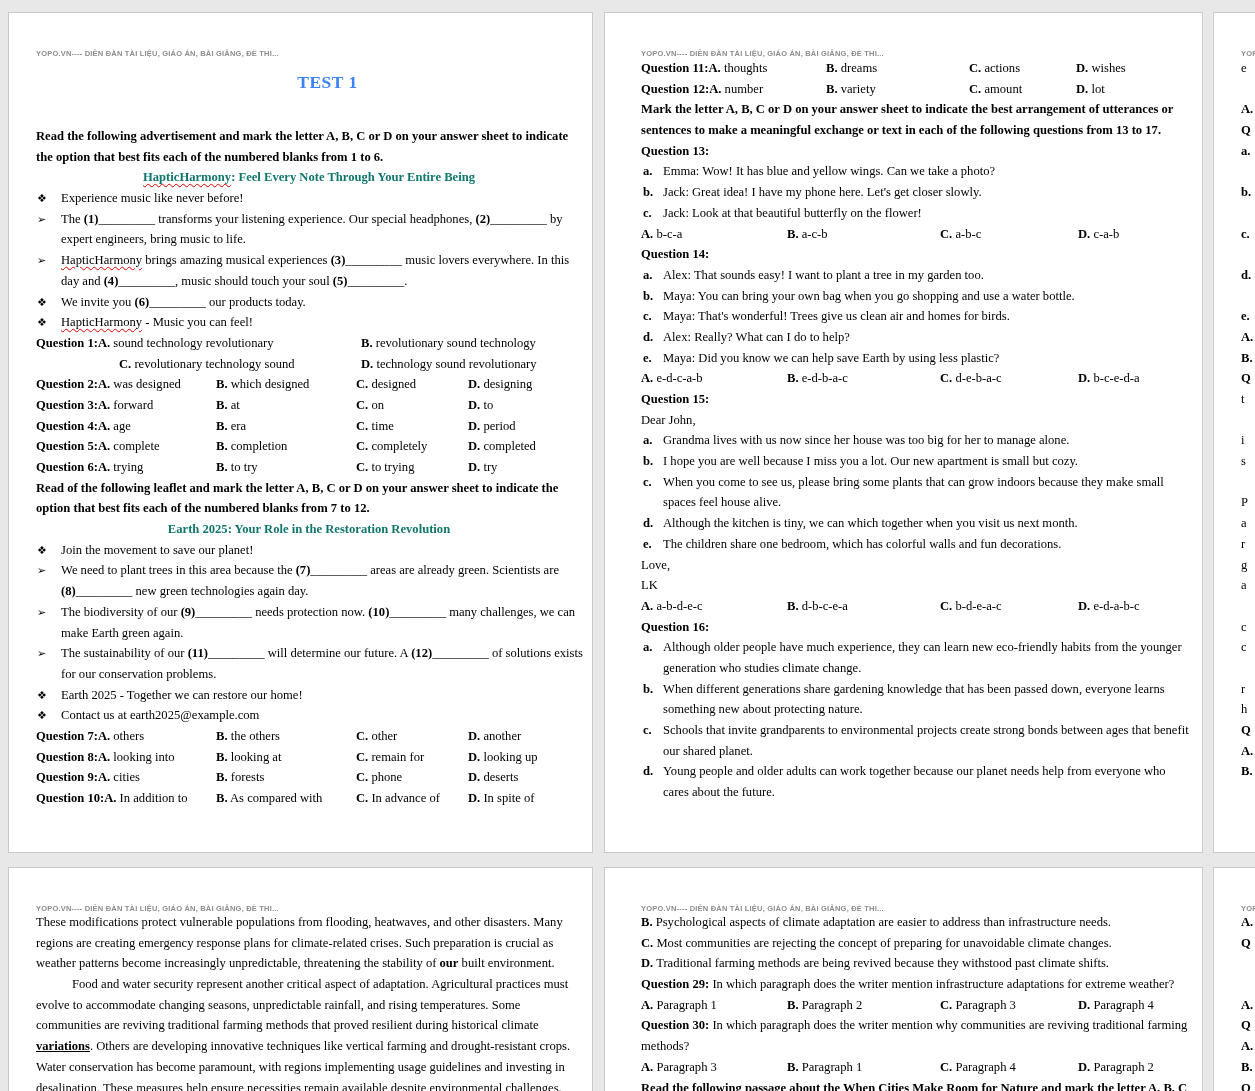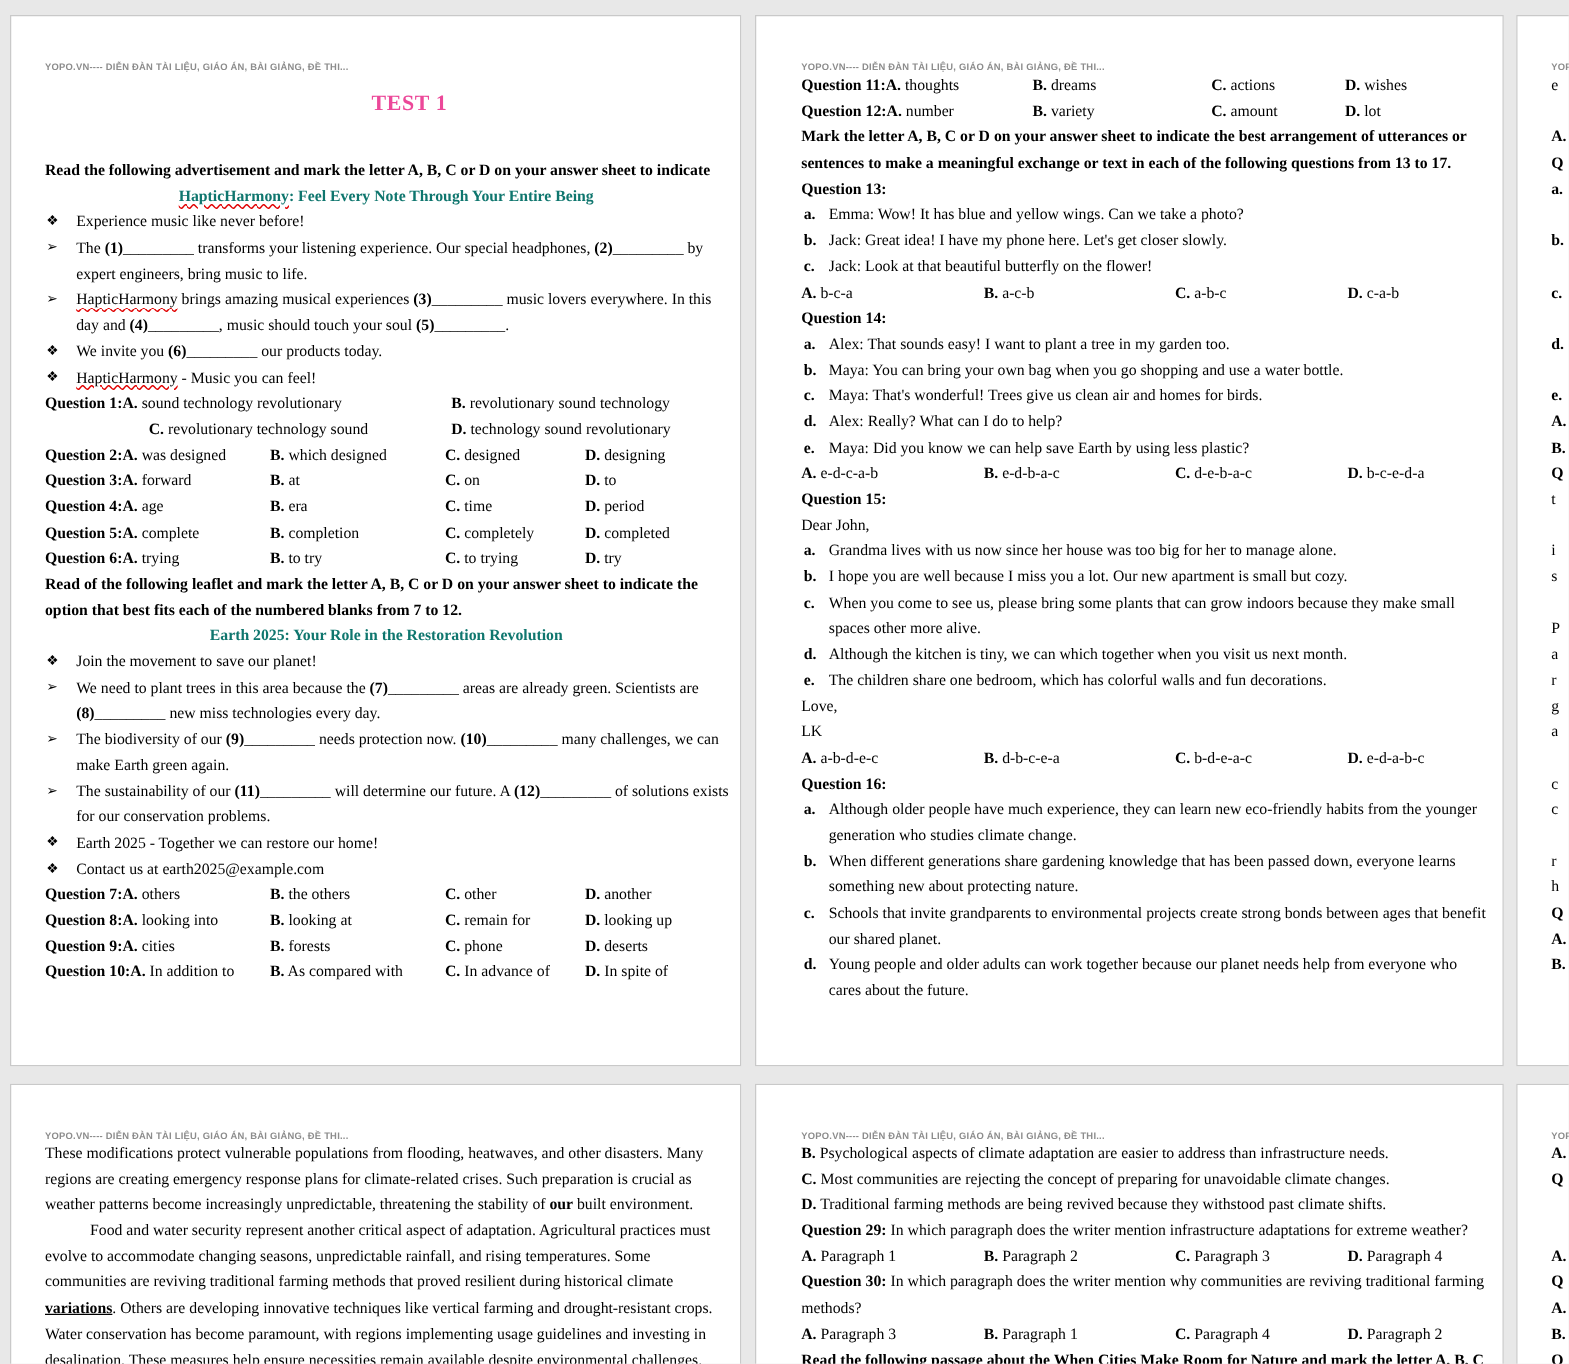--- a/index.html
+++ b/index.html
@@ -19,21 +19,21 @@
   #p4{left:604px;top:867px;width:599px;height:420px}
   #p6{left:1213px;top:867px;width:320px;height:420px}
   .pg-header{
     position:absolute;top:36px;left:27px;
     font-family:"Liberation Sans",sans-serif;font-weight:bold;font-size:7.5px;
     color:#8c8c8c;white-space:nowrap;letter-spacing:.2px;
   }
   .pad2 .pg-header{left:36px}
   .pg-title{
     position:absolute;top:59px;left:0;width:100%;text-align:center;
-    color:#ec4899;font-weight:bold;font-size:17.5px;letter-spacing:.5px;padding-left:27px;
+    color:#3b82f6;font-weight:bold;font-size:17.5px;letter-spacing:.5px;padding-left:27px;
   }
   .pg-body{position:absolute;left:27px;right:10px}
   .pad2 .pg-body{left:36px}
   .ln{position:relative;height:20.7px;line-height:20.7px;font-size:12.6px;white-space:nowrap;color:#000}
   .bold{font-weight:bold}
   .bluehead{font-weight:bold;color:#0f766e;text-align:center}
   .hang{padding-left:25px}
   .hang .mark{position:absolute;left:1px;font-size:11px}
   .hang2{padding-left:22px}
   .hang2 .mark{position:absolute;left:2px;font-weight:bold}
@@ -52,20 +52,21 @@
   .frag-b{font-weight:bold}
 </style>
 </head>
 <body>
 
 <div class="page" id="p1">
   <div class="pg-header">YOPO.VN---- DIỄN ĐÀN TÀI LIỆU, GIÁO ÁN, BÀI GIẢNG, ĐỀ THI...</div>
   <div class="pg-title">TEST 1</div>
   <div class="pg-body" style="top:113px">
       <div class="ln bold"><span>Read the following advertisement and mark the letter A, B, C or D on your answer sheet to indicate</span></div>
+      <div class="ln bold"><span>the option that best fits each of the numbered blanks from 1 to 6.</span></div>
       <div class="ln bluehead"><span class="s-sq">HapticHarmony</span><span>: Feel Every Note Through Your Entire Being</span></div>
       <div class="ln hang"><span class="mark">❖</span><span>Experience music like never before!</span></div>
       <div class="ln hang"><span class="mark">➢</span><span>The </span><span class="s-b">(1)</span><span>_________ transforms your listening experience. Our special headphones, </span><span class="s-b">(2)</span><span>_________ by</span></div>
       <div class="ln hang"><span>expert engineers, bring music to life.</span></div>
       <div class="ln hang"><span class="mark">➢</span><span class="s-sq">HapticHarmony</span><span> brings amazing musical experiences </span><span class="s-b">(3)</span><span>_________ music lovers everywhere. In this</span></div>
       <div class="ln hang"><span>day and </span><span class="s-b">(4)</span><span>_________, music should touch your soul </span><span class="s-b">(5)</span><span>_________.</span></div>
       <div class="ln hang"><span class="mark">❖</span><span>We invite you </span><span class="s-b">(6)</span><span>_________ our products today.</span></div>
       <div class="ln hang"><span class="mark">❖</span><span class="s-sq">HapticHarmony</span><span> - Music you can feel!</span></div>
       <div class="ln q1f row"><span class="cell p0"><span class="s-b">Question 1:A.</span><span> sound technology revolutionary</span></span><span class="cell p1"><span class="s-b">B.</span><span> revolutionary sound technology</span></span></div>
       <div class="ln q1s row">
@@ -75,21 +76,21 @@
       <div class="ln row tab-a"><span class="s-b">Question 2:A.</span><span> was designed</span><span class="cell c1"><span class="s-b">B.</span><span> which designed</span></span><span class="cell c2"><span class="s-b">C.</span><span> designed</span></span><span class="cell c3"><span class="s-b">D.</span><span> designing</span></span></div>
       <div class="ln row tab-a"><span class="s-b">Question 3:A.</span><span> forward</span><span class="cell c1"><span class="s-b">B.</span><span> at</span></span><span class="cell c2"><span class="s-b">C.</span><span> on</span></span><span class="cell c3"><span class="s-b">D.</span><span> to</span></span></div>
       <div class="ln row tab-a"><span class="s-b">Question 4:A.</span><span> age</span><span class="cell c1"><span class="s-b">B.</span><span> era</span></span><span class="cell c2"><span class="s-b">C.</span><span> time</span></span><span class="cell c3"><span class="s-b">D.</span><span> period</span></span></div>
       <div class="ln row tab-a"><span class="s-b">Question 5:A.</span><span> complete</span><span class="cell c1"><span class="s-b">B.</span><span> completion</span></span><span class="cell c2"><span class="s-b">C.</span><span> completely</span></span><span class="cell c3"><span class="s-b">D.</span><span> completed</span></span></div>
       <div class="ln row tab-a"><span class="s-b">Question 6:A.</span><span> trying</span><span class="cell c1"><span class="s-b">B.</span><span> to try</span></span><span class="cell c2"><span class="s-b">C.</span><span> to trying</span></span><span class="cell c3"><span class="s-b">D.</span><span> try</span></span></div>
       <div class="ln bold"><span>Read of the following leaflet and mark the letter A, B, C or D on your answer sheet to indicate the</span></div>
       <div class="ln bold"><span>option that best fits each of the numbered blanks from 7 to 12.</span></div>
       <div class="ln bluehead"><span>Earth 2025: Your Role in the Restoration Revolution</span></div>
       <div class="ln hang"><span class="mark">❖</span><span>Join the movement to save our planet!</span></div>
       <div class="ln hang"><span class="mark">➢</span><span>We need to plant trees in this area because the </span><span class="s-b">(7)</span><span>_________ areas are already green. Scientists are</span></div>
-      <div class="ln hang"><span class="s-b">(8)</span><span>_________ new miss technologies every day.</span></div>
+      <div class="ln hang"><span class="s-b">(8)</span><span>_________ new green technologies again day.</span></div>
       <div class="ln hang"><span class="mark">➢</span><span>The biodiversity of our </span><span class="s-b">(9)</span><span>_________ needs protection now. </span><span class="s-b">(10)</span><span>_________ many challenges, we can</span></div>
       <div class="ln hang"><span>make Earth green again.</span></div>
       <div class="ln hang"><span class="mark">➢</span><span>The sustainability of our </span><span class="s-b">(11)</span><span>_________ will determine our future. A </span><span class="s-b">(12)</span><span>_________ of solutions exists</span></div>
       <div class="ln hang"><span>for our conservation problems.</span></div>
       <div class="ln hang"><span class="mark">❖</span><span>Earth 2025 - Together we can restore our home!</span></div>
       <div class="ln hang"><span class="mark">❖</span><span>Contact us at earth2025@example.com</span></div>
       <div class="ln row tab-a"><span class="s-b">Question 7:A.</span><span> others</span><span class="cell c1"><span class="s-b">B.</span><span> the others</span></span><span class="cell c2"><span class="s-b">C.</span><span> other</span></span><span class="cell c3"><span class="s-b">D.</span><span> another</span></span></div>
       <div class="ln row tab-a"><span class="s-b">Question 8:A.</span><span> looking into</span><span class="cell c1"><span class="s-b">B.</span><span> looking at</span></span><span class="cell c2"><span class="s-b">C.</span><span> remain for</span></span><span class="cell c3"><span class="s-b">D.</span><span> looking up</span></span></div>
       <div class="ln row tab-a"><span class="s-b">Question 9:A.</span><span> cities</span><span class="cell c1"><span class="s-b">B.</span><span> forests</span></span><span class="cell c2"><span class="s-b">C.</span><span> phone</span></span><span class="cell c3"><span class="s-b">D.</span><span> deserts</span></span></div>
       <div class="ln row tab-a"><span class="s-b">Question 10:A.</span><span> In addition to</span><span class="cell c1"><span class="s-b">B.</span><span> As compared with</span></span><span class="cell c2"><span class="s-b">C.</span><span> In advance of</span></span><span class="cell c3"><span class="s-b">D.</span><span> In spite of</span></span></div>
@@ -123,21 +124,21 @@
         <span class="cell c0"><span class="s-b">A.</span><span> e-d-c-a-b</span></span>
         <span class="cell c1"><span class="s-b">B.</span><span> e-d-b-a-c</span></span>
         <span class="cell c2"><span class="s-b">C.</span><span> d-e-b-a-c</span></span>
         <span class="cell c3"><span class="s-b">D.</span><span> b-c-e-d-a</span></span>
       </div>
       <div class="ln bold"><span>Question 15:</span></div>
       <div class="ln"><span>Dear John,</span></div>
       <div class="ln hang2"><span class="mark">a.</span><span>Grandma lives with us now since her house was too big for her to manage alone.</span></div>
       <div class="ln hang2"><span class="mark">b.</span><span>I hope you are well because I miss you a lot. Our new apartment is small but cozy.</span></div>
       <div class="ln hang2"><span class="mark">c.</span><span>When you come to see us, please bring some plants that can grow indoors because they make small</span></div>
-      <div class="ln hang2"><span>spaces other more alive.</span></div>
+      <div class="ln hang2"><span>spaces feel house alive.</span></div>
       <div class="ln hang2"><span class="mark">d.</span><span>Although the kitchen is tiny, we can which together when you visit us next month.</span></div>
       <div class="ln hang2"><span class="mark">e.</span><span>The children share one bedroom, which has colorful walls and fun decorations.</span></div>
       <div class="ln"><span>Love,</span></div>
       <div class="ln"><span>LK</span></div>
       <div class="ln row tab-o5">
         <span class="cell c0"><span class="s-b">A.</span><span> a-b-d-e-c</span></span>
         <span class="cell c1"><span class="s-b">B.</span><span> d-b-c-e-a</span></span>
         <span class="cell c2"><span class="s-b">C.</span><span> b-d-e-a-c</span></span>
         <span class="cell c3"><span class="s-b">D.</span><span> e-d-a-b-c</span></span>
       </div>

